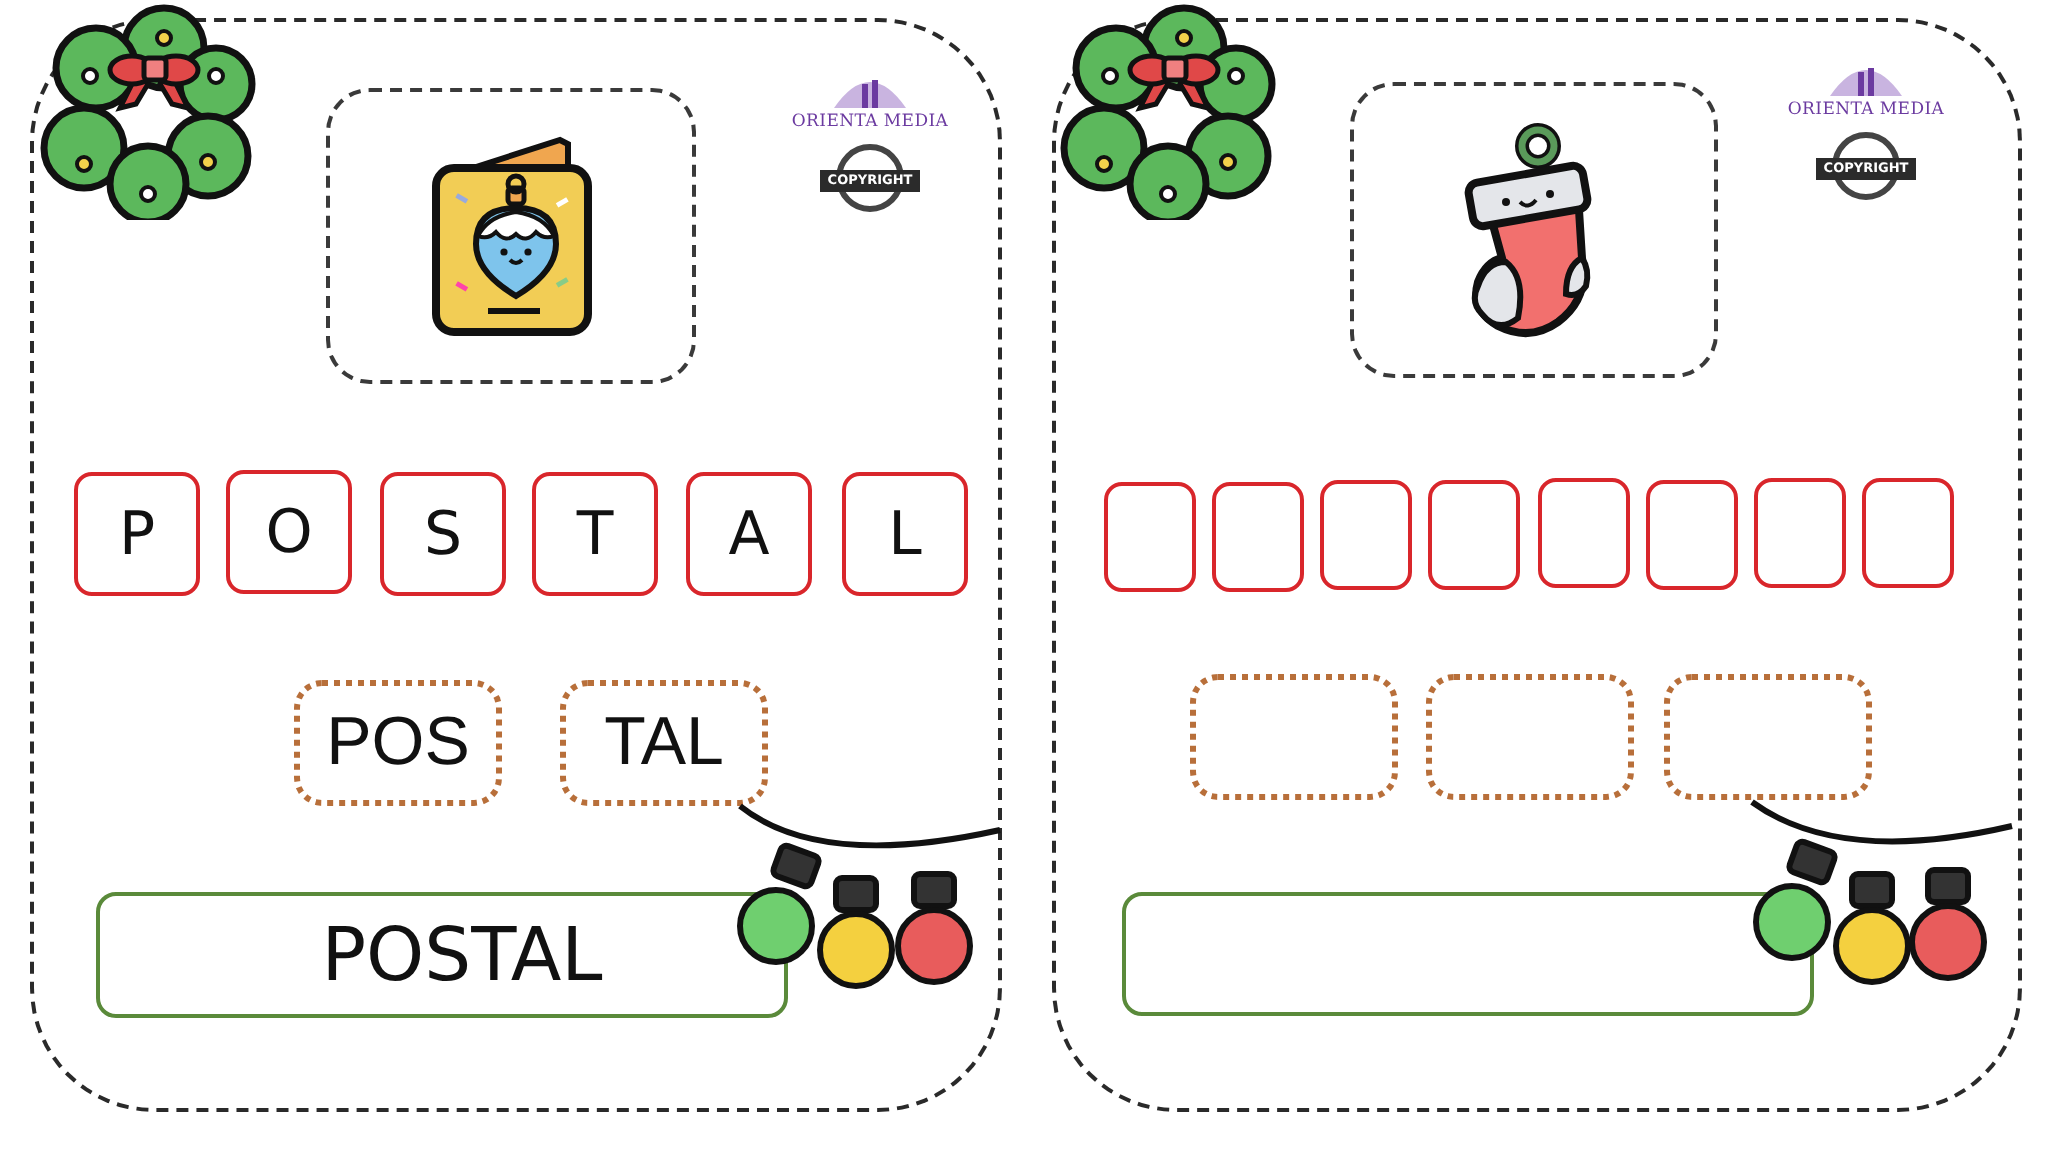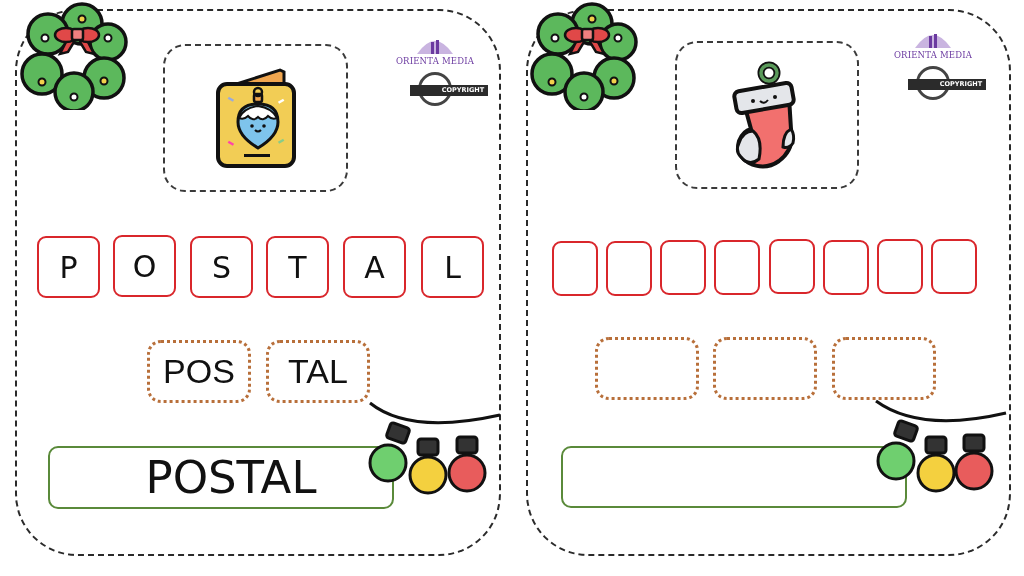--- a/index.html
+++ b/index.html
@@ -9,28 +9,28 @@
   .card { position: absolute; border: 2.5px dashed #2a2a2a; border-radius: 62px; box-sizing: border-box; }
   .img-box { position: absolute; border: 2px dashed #3a3a3a; border-radius: 22px; box-sizing: border-box;
              display: flex; align-items: center; justify-content: center; }
   .tile { position: absolute; border: 2.5px solid #d9262b; border-radius: 9px; box-sizing: border-box;
           display: flex; align-items: center; justify-content: center; color: #111; font-size: 30px;
           font-family: "DejaVu Sans", sans-serif; background: #fff; }
   .syll { position: absolute; border: 3px dotted #b86f3a; border-radius: 14px; box-sizing: border-box;
           display: flex; align-items: center; justify-content: center; color: #111; font-size: 34px;
           font-family: Liberation Sans, sans-serif; background: #fff; }
   .answer { position: absolute; border: 2.5px solid #5a8a3a; border-radius: 10px; box-sizing: border-box;
-            display: flex; align-items: center; justify-content: center; color: #111; font-size: 45px;
+            display: flex; align-items: center; justify-content: center; color: #111; font-size: 37px;
             font-family: "DejaVu Sans", sans-serif; background: #fff; padding-left: 20px; }
   .logo { position: absolute; width: 80px; height: 80px; display: flex; flex-direction: column; align-items: center; }
   .logo-text { font-family: "DejaVu Serif", serif; font-size: 8.5px; color: #6b3aa0; letter-spacing: 0.2px; margin-top: 2px; }
   .badge { margin-top: 6px; width: 50px; height: 38px; position: relative; }
   .badge-band { position: absolute; left: 0; top: 13px; width: 50px; height: 11px; background: #2b2b2b;
                 color: #fff; font-size: 6.5px; font-weight: bold; text-align: center; line-height: 11px;
-                font-family: "DejaVu Sans", sans-serif; padding-left: 28px; }
+                font-family: "DejaVu Sans", sans-serif; }
   .badge-ring { position: absolute; left: 8px; top: 0; width: 34px; height: 34px; border-radius: 50%;
                 border: 3px solid #444; box-sizing: border-box; background: #fff; }
   svg { display: block; }
 </style>
 </head>
 <body>
 
 <div class="card" style="left:15px; top:9px; width:486px; height:547px;"></div>
 
 <div class="abs" style="left:12px; top:2px; width:116px; height:108px;">
@@ -96,21 +96,21 @@
 </div>
 
 <div class="tile" style="left:37px; top:236px; width:63px; height:62px;">P</div>
 <div class="tile" style="left:113px; top:235px; width:63px; height:62px;">O</div>
 <div class="tile" style="left:190px; top:236px; width:63px; height:62px;">S</div>
 <div class="tile" style="left:266px; top:236px; width:63px; height:62px;">T</div>
 <div class="tile" style="left:343px; top:236px; width:63px; height:62px;">A</div>
 <div class="tile" style="left:421px; top:236px; width:63px; height:62px;">L</div>
 
 <div class="syll" style="left:147px; top:340px; width:104px; height:63px;">POS</div>
-<div class="syll" style="left:266px; top:340px; width:104px; height:63px;">TAL</div>
+<div class="syll" style="left:280px; top:340px; width:104px; height:63px;">TAL</div>
 
 <div class="answer" style="left:48px; top:446px; width:346px; height:63px;">POSTAL</div>
 
 <div class="abs" style="left:360px; top:395px; width:145px; height:105px;">
   <svg width="145" height="105" viewBox="0 0 145 105">
     <path d="M10 8 Q50 40 140 20" stroke="#111" stroke-width="3" fill="none"></path>
     <g stroke="#111" stroke-width="3">
       <rect x="28" y="30" width="20" height="16" rx="3" fill="#333" transform="rotate(20 38 38)"></rect>
       <circle cx="28" cy="68" r="18" fill="#6fcf6f"></circle>
       <rect x="58" y="44" width="20" height="16" rx="3" fill="#333"></rect>

